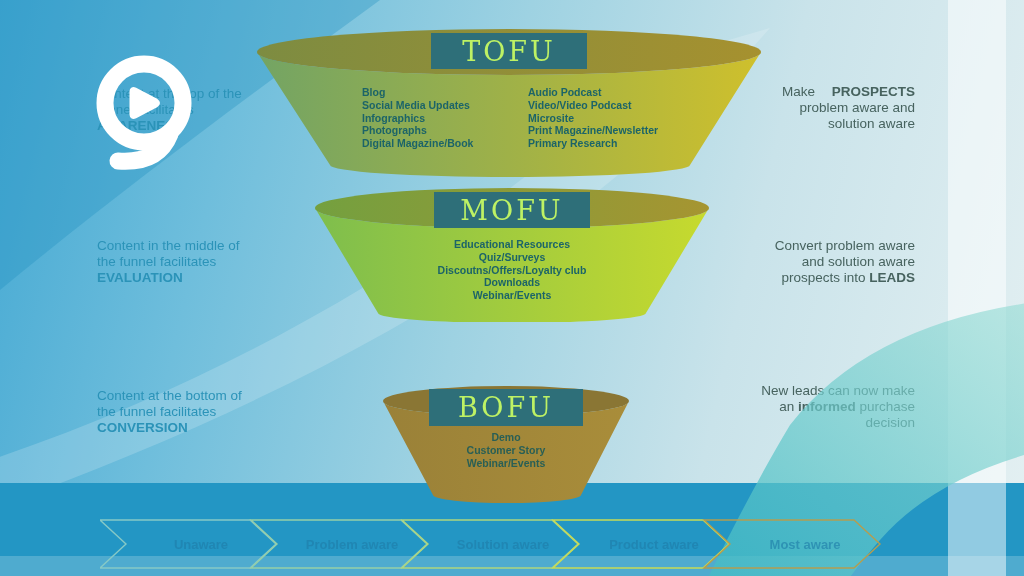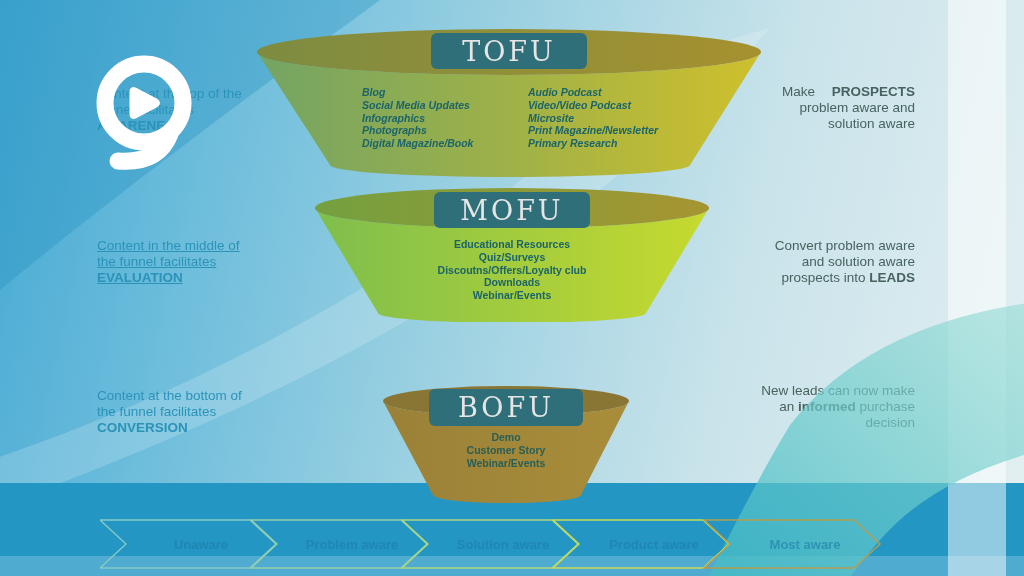--- a/index.html
+++ b/index.html
@@ -18,24 +18,24 @@
   
   .cap{position:absolute;z-index:4;font-size:13.5px;line-height:16px;}
   .cap.left{left:97px;width:205px;text-align:left;color:#2b93b8;}
   .cap.right{left:688px;width:227px;text-align:right;color:#47635f;}
   .cap span{white-space:pre-wrap;}
   
   .tier{position:absolute;z-index:5;}
   .tier-svg{position:absolute;left:0;top:0;}
   .tier-label{
     position:absolute;left:50%;transform:translateX(-50%);
-    background:#2e6f79;color:#e5e5e5;
+    background:#2e6f79;color:#bef264;
     font-family:"DejaVu Serif","Liberation Serif",serif;
     font-size:27px;letter-spacing:3px;
-    display:flex;align-items:center;justify-content:center;border-radius:6px;
+    display:flex;align-items:center;justify-content:center;
   }
   .tier-items{position:absolute;font-size:10.5px;line-height:12.8px;font-weight:600;color:#1c6468;}
   .tier-items.centered{text-align:center;left:0;right:0;}
   .col{position:absolute;top:0;width:170px;text-align:left;}
   .bofu-items{color:#295f55;}
   
   .swoosh{position:absolute;left:0;top:0;z-index:6;}
   .chevrons{position:absolute;left:100px;top:517px;z-index:7;}
   .chevrons text{font-family:"Liberation Sans",sans-serif;font-size:13px;font-weight:bold;fill:#1f7ca8;fill-opacity:.62;text-anchor:middle;}
   .chev{fill:none;stroke-width:1.4;}
@@ -59,21 +59,21 @@
 
   <div class="band"></div>
   <div class="band-strip"></div>
   <div class="white-strip"></div>
 
   <div class="cap left" style="top:86px;">
       <div><span>Content at the top of the</span></div>
       <div><span>funnel facilitates</span></div>
       <div><span style="font-weight: bold;">AWARENESS</span></div>
     </div>
-  <div class="cap left" style="top:238px;text-decoration:underline;">
+  <div class="cap left" style="top:238px;">
       <div><span>Content in the middle of</span></div>
       <div><span>the funnel facilitates</span></div>
       <div><span style="font-weight: bold;">EVALUATION</span></div>
     </div>
   <div class="cap left" style="top:388px;">
       <div><span>Content at the bottom of</span></div>
       <div><span>the funnel facilitates</span></div>
       <div><span style="font-weight: bold;">CONVERSION</span></div>
     </div>
 
@@ -105,21 +105,21 @@
           <stop offset="0" stop-color="#7d8c41"></stop>
             <stop offset="1" stop-color="#a6912f"></stop>
         </linearGradient>
       </defs>
       <path d="M 1,24 L 74,137 A 180 12 0 0 0 434,137 L 505,24 A 252 23 0 0 1 1,24 Z" fill="url(#tofuBody)"></path>
       <ellipse cx="253" cy="24" rx="252" ry="23" fill="url(#tofuRim)"></ellipse>
     </svg>
     <div class="tier-label" style="top:5px;width:156px;height:36px;">
       <span>TOFU</span>
     </div>
-    <div class="tier-items" style="top:58px;left:0;right:0;height:70px;font-style:italic;">
+    <div class="tier-items" style="top:58px;left:0;right:0;height:70px;">
       <div class="col" style="left:106px;">
           <div>Blog</div>
           <div>Social Media Updates</div>
           <div>Infographics</div>
           <div>Photographs</div>
           <div>Digital Magazine/Book</div>
         </div>
       <div class="col" style="left:272px;">
           <div>Audio Podcast</div>
           <div>Video/Video Podcast</div>

